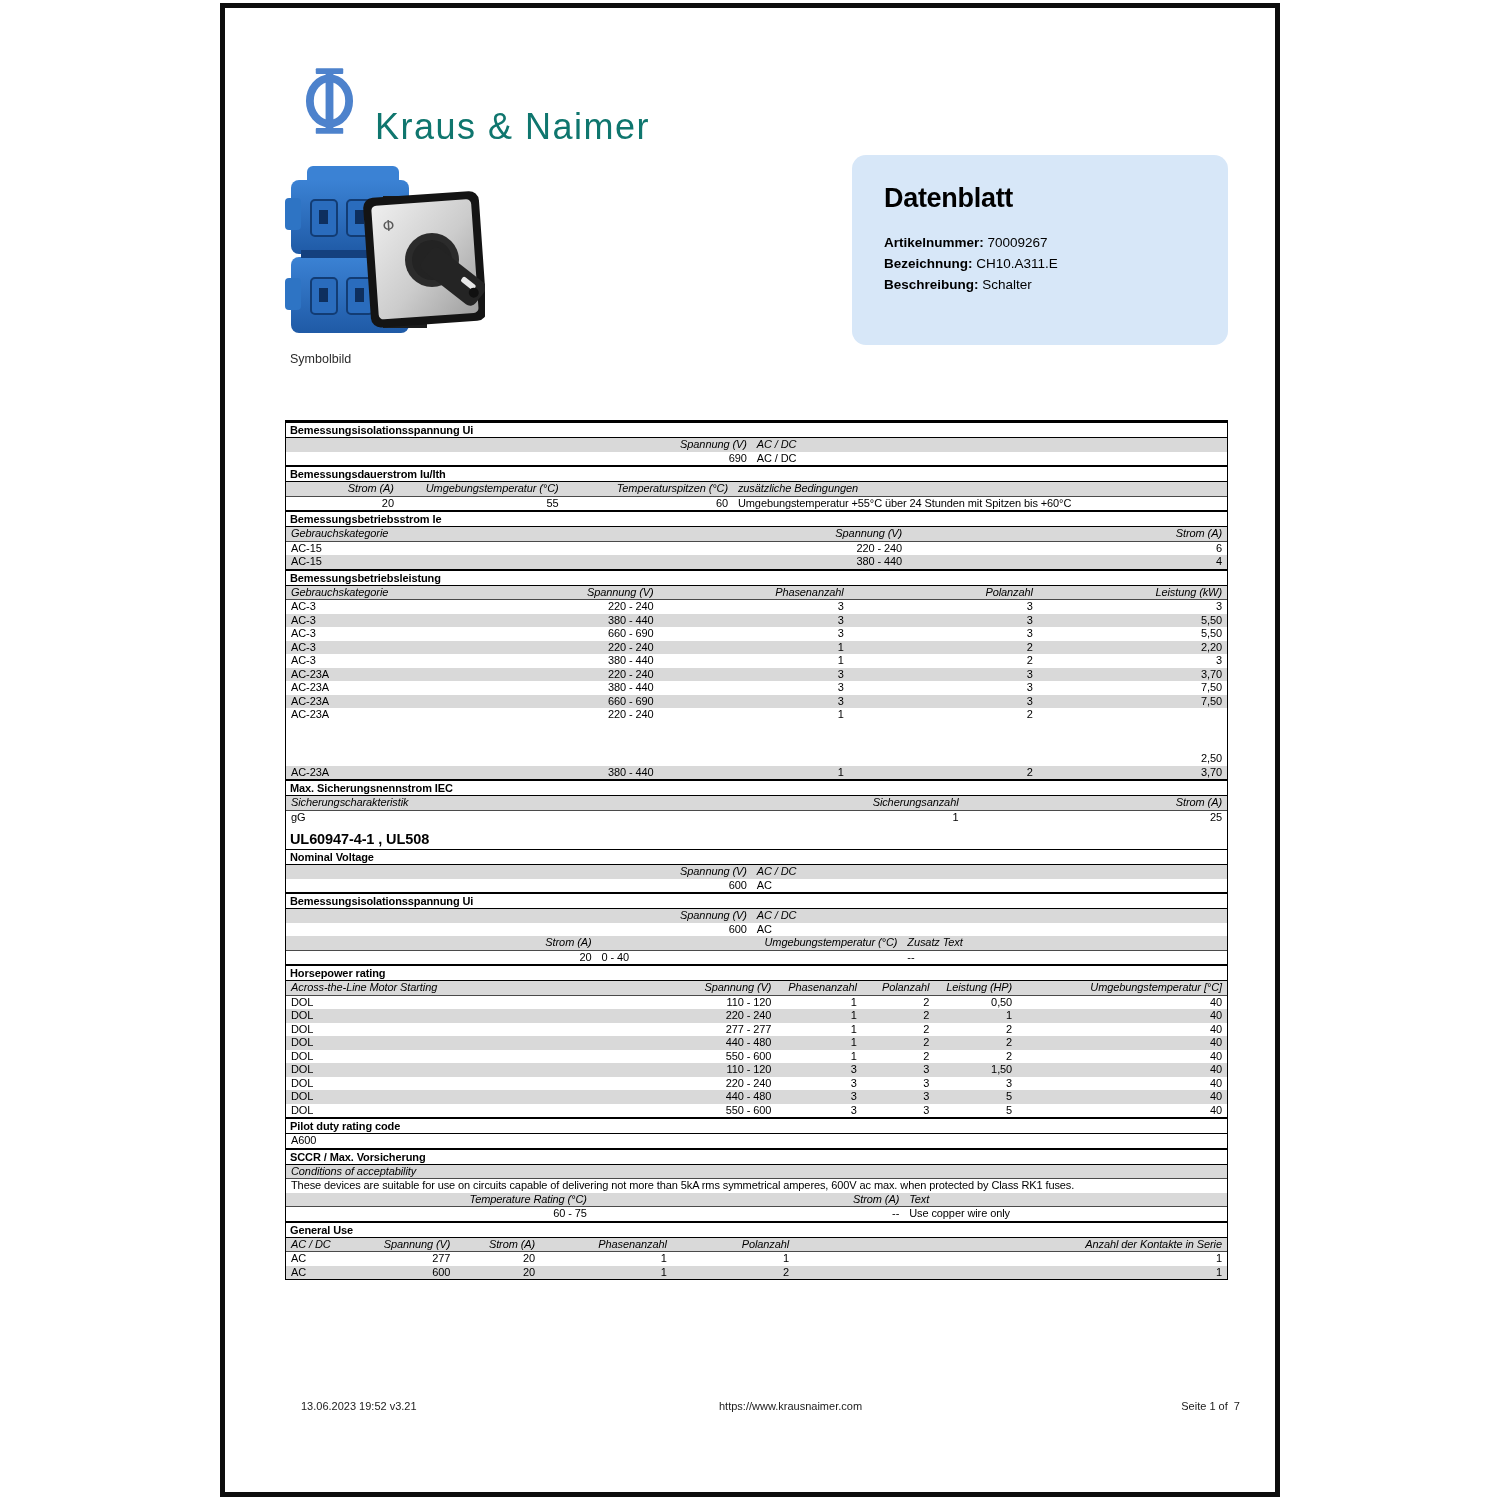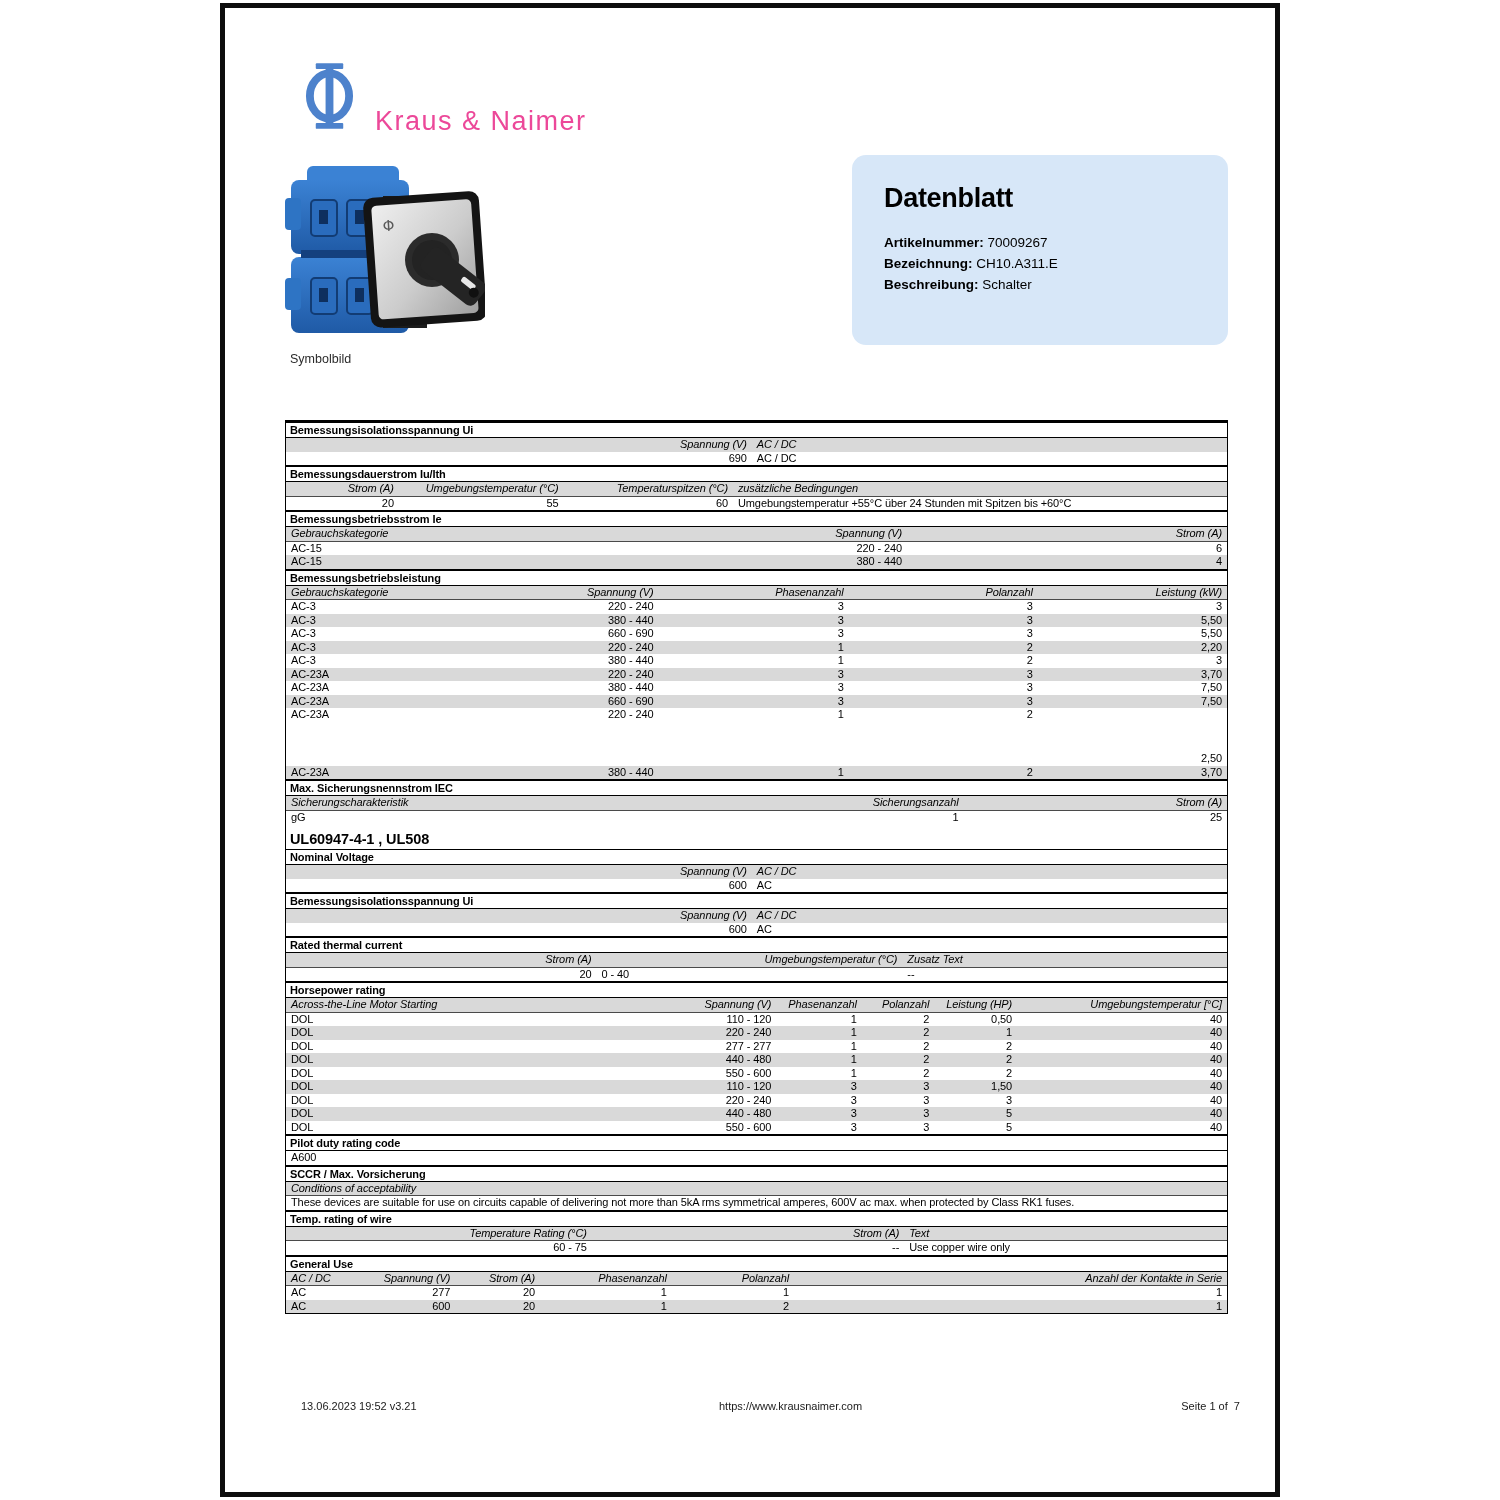--- a/index.html
+++ b/index.html
@@ -1,21 +1,21 @@
 <!DOCTYPE html>
 <html><head>
 <meta charset="utf-8">
 <style>
   html,body{margin:0;padding:0;background:#ffffff;width:1500px;height:1500px;overflow:hidden;
     font-family:"Liberation Sans",sans-serif;color:#000;}
   .page-frame{position:absolute;left:220px;top:3px;width:1050px;height:1484px;
     border:5px solid #0d0d0d;background:#fff;}
   
   .brand{position:absolute;left:79px;top:50px;display:flex;align-items:center;gap:20px;}
-  .brand-name{font-size:27px;color:#ec4899;letter-spacing:1.5px;margin-top:48px;}
+  .brand-name{font-size:36px;color:#0f766e;letter-spacing:1.5px;margin-top:48px;}
   
   .product{position:absolute;left:60px;top:152px;width:200px;height:190px;}
   .symbol-caption{position:absolute;left:65px;top:344px;font-size:12.5px;color:#2b2b2b;}
   
   .info-box{position:absolute;left:627px;top:147px;width:376px;height:190px;
     background:#d7e7f8;border-radius:14px;box-sizing:border-box;padding:28px 32px;}
   .info-title{font-size:27px;font-weight:700;margin:0 0 18px 0;letter-spacing:-0.3px;}
   .ib-line{font-size:13.5px;line-height:21px;}
   .ib-label{font-weight:700;}
   
@@ -252,21 +252,20 @@
       </div>
       <div class="t-section">Bemessungsisolationsspannung Ui</div>
       <div class="t-row gray head">
         <div class="t-cell" style="width: 49.5%; text-align: right;">Spannung (V)</div>
         <div class="t-cell" style="width: 50.5%; text-align: left;">AC / DC</div>
       </div>
       <div class="t-row white">
         <div class="t-cell" style="width: 49.5%; text-align: right;">600</div>
         <div class="t-cell" style="width: 50.5%; text-align: left;">AC</div>
       </div>
-      <div class="t-section">Rated thermal current</div>
       <div class="t-row gray head head-bordered">
         <div class="t-cell" style="width: 33%; text-align: right;">Strom (A)</div>
         <div class="t-cell" style="width: 32.5%; text-align: right;">Umgebungstemperatur (°C)</div>
         <div class="t-cell" style="width: 34.5%; text-align: left;">Zusatz Text</div>
       </div>
       <div class="t-row white">
         <div class="t-cell" style="width: 33%; text-align: right;">20</div>
         <div class="t-cell" style="width: 32.5%; text-align: left;">0 - 40</div>
         <div class="t-cell" style="width: 34.5%; text-align: left;">--</div>
       </div>
@@ -355,21 +354,20 @@
       <div class="t-row white">
         <div class="t-cell" style="width: 100%; text-align: left;">A600</div>
       </div>
       <div class="t-section">SCCR / Max. Vorsicherung</div>
       <div class="t-row gray head head-bordered">
         <div class="t-cell" style="width: 100%; text-align: left;">Conditions of acceptability</div>
       </div>
       <div class="t-row white">
         <div class="t-cell" style="width: 100%; text-align: left;">These devices are suitable for use on circuits capable of delivering not more than 5kA rms symmetrical amperes, 600V ac max. when protected by Class RK1 fuses.</div>
       </div>
-      <div class="t-section">Temp. rating of wire</div>
       <div class="t-row gray head head-bordered">
         <div class="t-cell" style="width: 32.5%; text-align: right;">Temperature Rating (°C)</div>
         <div class="t-cell" style="width: 33.2%; text-align: right;">Strom (A)</div>
         <div class="t-cell" style="width: 34.3%; text-align: left;">Text</div>
       </div>
       <div class="t-row white">
         <div class="t-cell" style="width: 32.5%; text-align: right;">60 - 75</div>
         <div class="t-cell" style="width: 33.2%; text-align: right;">--</div>
         <div class="t-cell" style="width: 34.3%; text-align: left;">Use copper wire only</div>
       </div>

